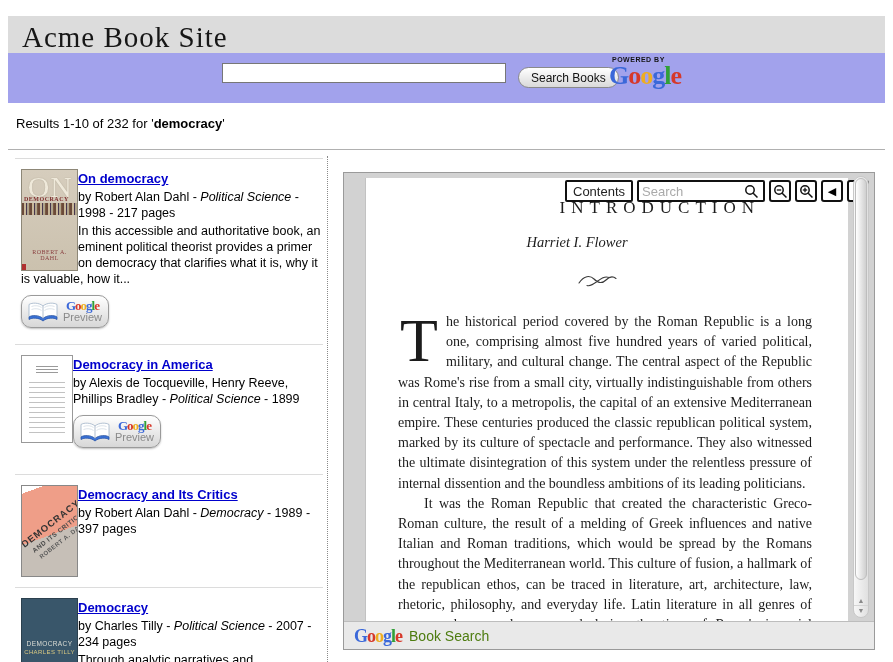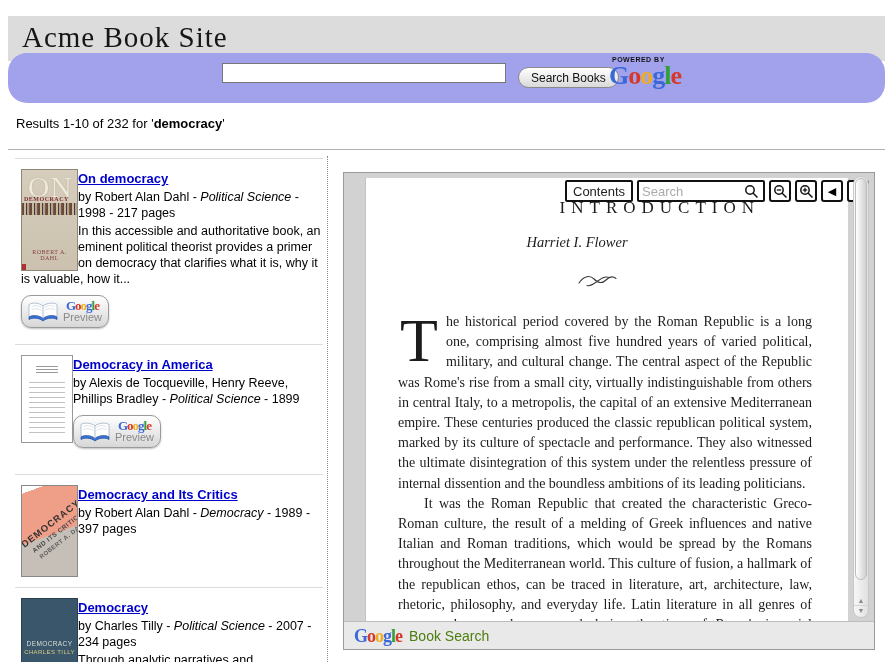--- a/index.html
+++ b/index.html
@@ -5,21 +5,21 @@
   * { box-sizing: border-box; margin: 0; padding: 0; }
   html,body { width:893px; height:662px; }
   body {
     position: relative; overflow: hidden; background:#fff;
     font-family:"Liberation Sans", sans-serif; color:#000;
   }
   
   #header { position:absolute; left:8px; top:16px; width:877px; height:45px; background:#dcdcdc; }
   #site-title { position:absolute; left:14px; top:5px; font-family:"Liberation Serif", serif; font-size:29px; letter-spacing:1px; color:#161616; }
   
-  #searchbar { position:absolute; left:8px; top:53px; width:877px; height:50px; background:#a2a2ec;border-radius:19px; }
+  #searchbar { position:absolute; left:8px; top:53px; width:877px; height:50px; background:#a2a2ec; }
   #site-search { position:absolute; left:214px; top:10px; width:284px; height:20px; border:1px solid #777; background:#fff; padding:0 3px; font-size:13px; }
   #search-btn { position:absolute; left:510px; top:14px; height:21px; padding:0 12px; border-radius:11px; border:1px solid #8a8a8a; background:linear-gradient(#ffffff,#d9d9d9); font-size:12px; color:#111; font-family:"Liberation Sans", sans-serif; cursor:pointer; }
   #powered { position:absolute; left:601px; top:3px; }
   #powered-label { font-size:7px; font-weight:bold; letter-spacing:0.5px; color:#151515; margin-left:3px; }
   .glogo { font-family:"Liberation Serif", serif; font-weight:bold; letter-spacing:-1px; }
   #powered-logo { font-size:26px; line-height:25px; }
   
   #results-line { position:absolute; left:16px; top:116px; font-size:13px; }
   #results-line .q { font-weight:bold; }
   #hr { position:absolute; left:8px; top:149px; width:877px; border-top:1px solid #b0b0b0; }

